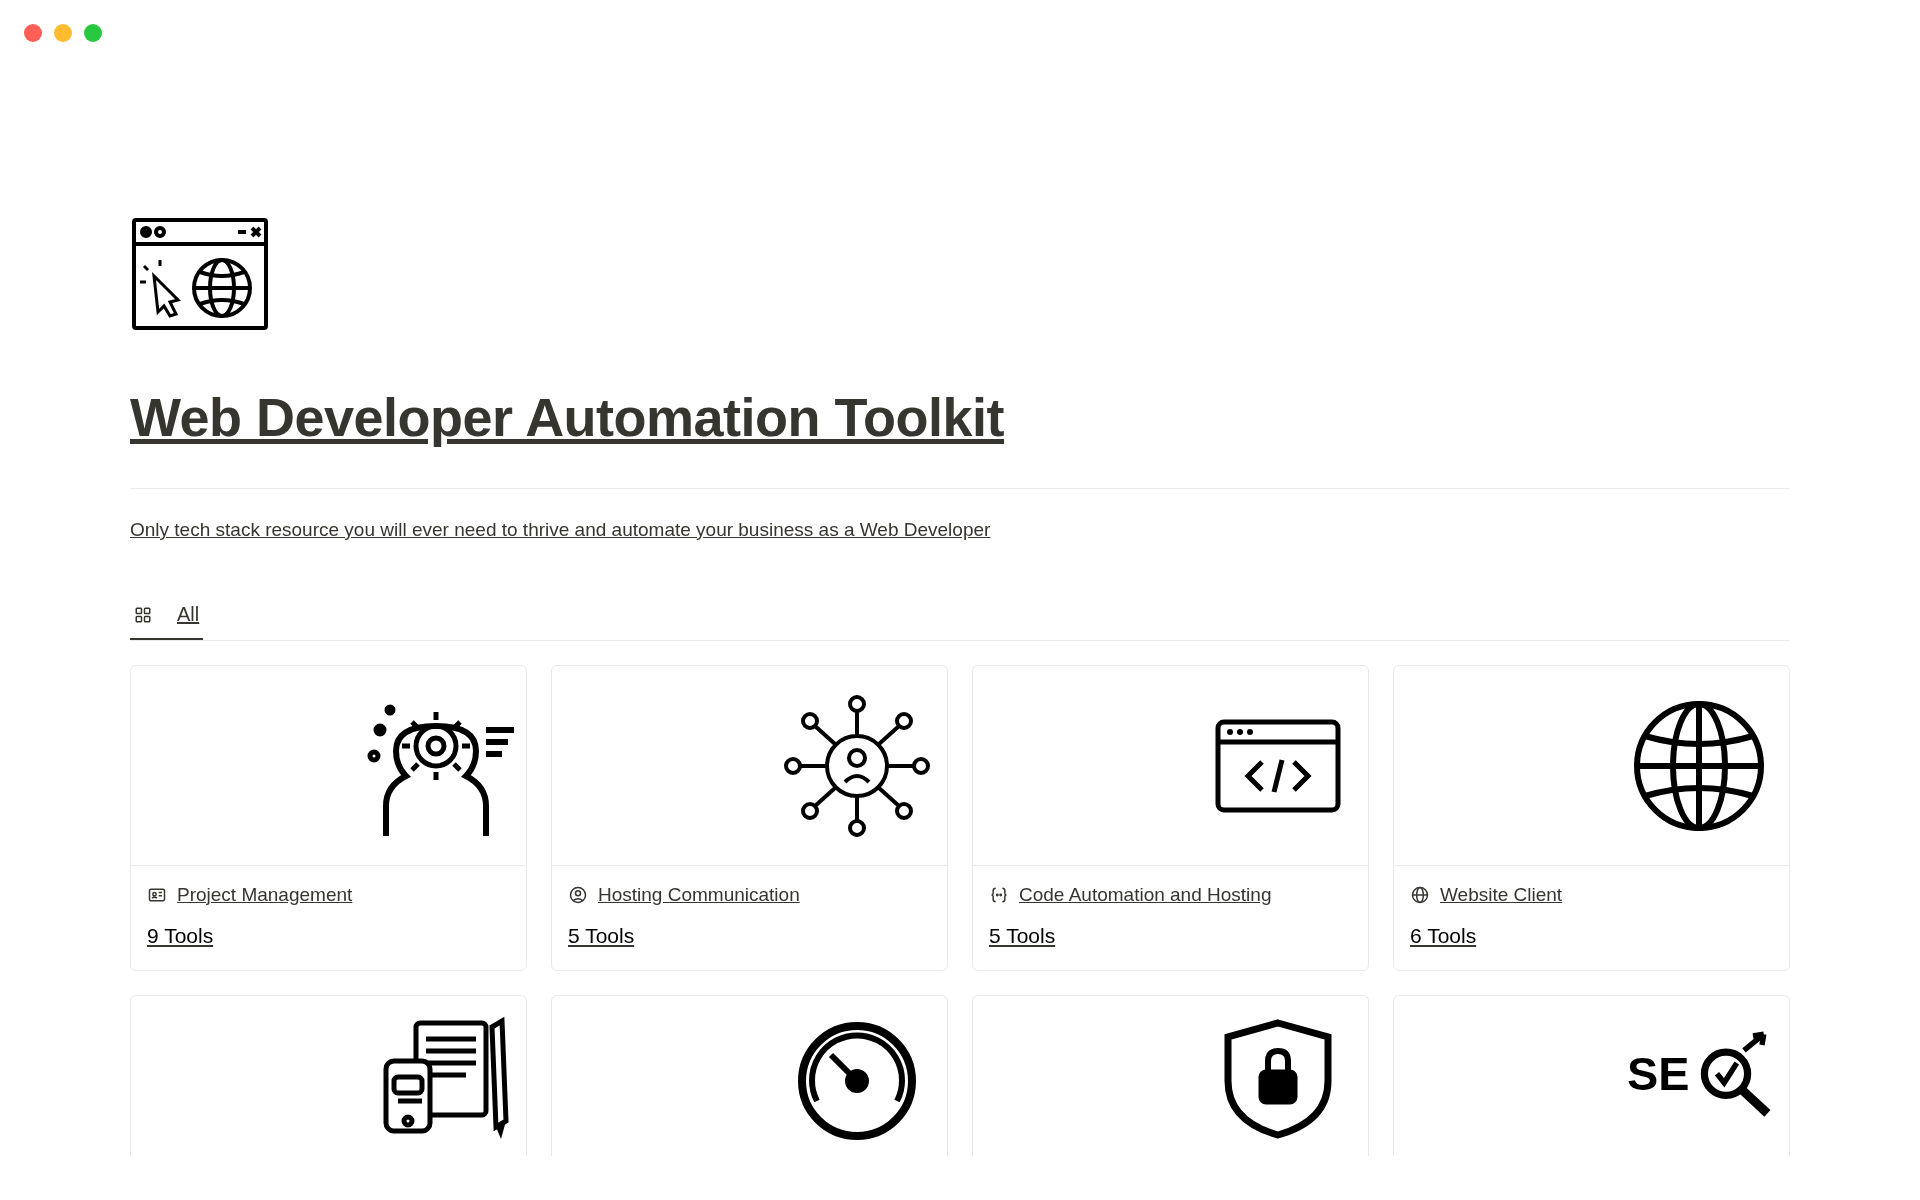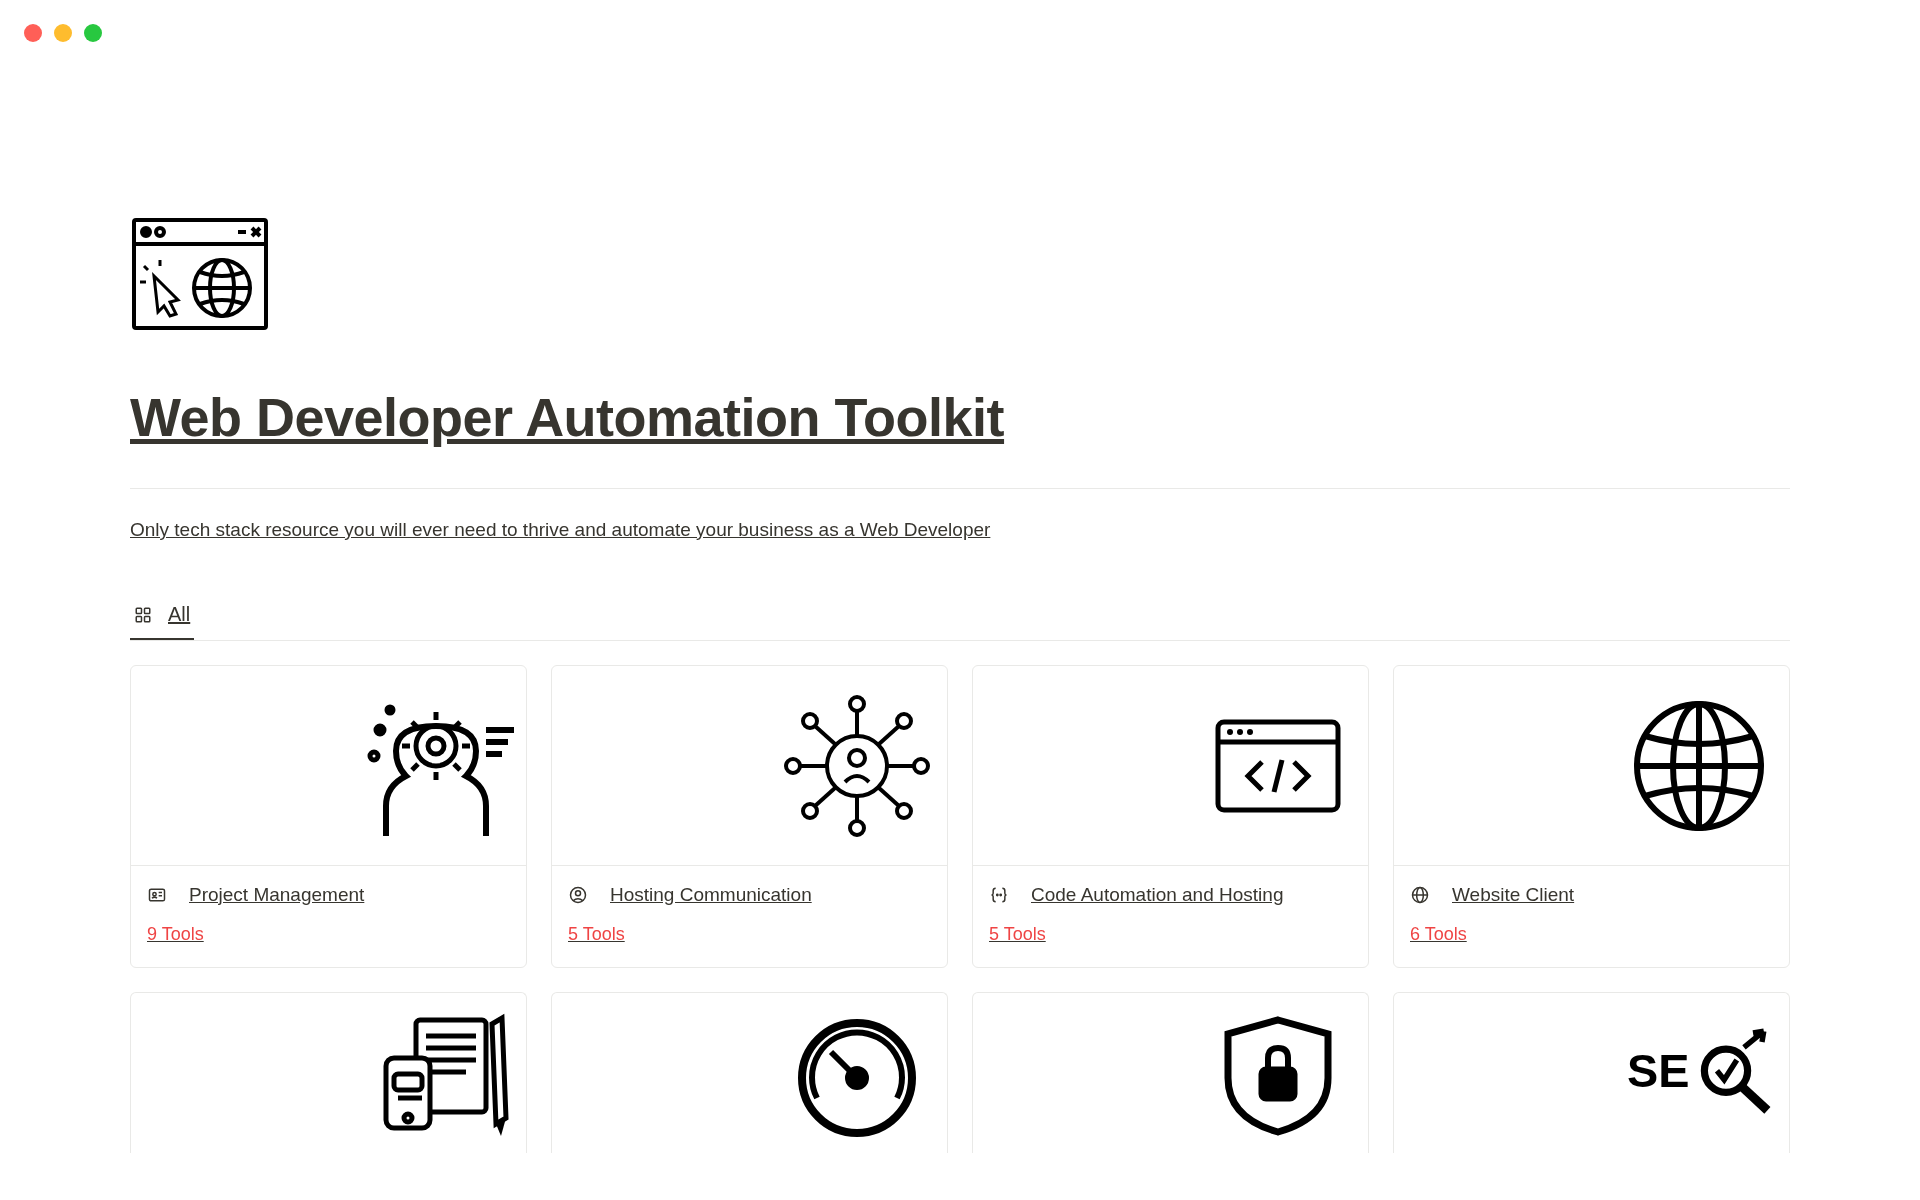--- a/index.html
+++ b/index.html
@@ -16,32 +16,32 @@
     .hero-icon { margin-bottom: 54px; }
     .hero-icon svg { width: 140px; height: 116px; display:block; }
 
     h1.title { font-size: 54px; font-weight: 700; letter-spacing: -0.5px; }
 
     hr.rule { border: none; border-top: 1px solid #e9e9e7; margin: 40px 0 30px 0; }
 
     .subtitle { font-size: 19px; color: #37352f; }
 
     .tabs { margin-top: 62px; border-bottom: 1px solid #e9e9e7; display:flex; }
-    .tab  { display:flex; align-items:center; gap:16px; font-size: 20px; padding: 0 4px 12px 4px; border-bottom: 2px solid #37352f; }
+    .tab  { display:flex; align-items:center; gap:25px; font-size: 20px; padding: 0 4px 12px 4px; border-bottom: 2px solid #37352f; }
     .tab svg { width:18px; height:18px; }
 
     .grid { display:grid; grid-template-columns: repeat(4, 1fr); gap: 24px; margin-top: 24px; }
 
     .card { border: 1px solid #e9e9e7; border-radius: 6px; background:#fff; overflow:hidden; }
     .card .cover { height: 200px; border-bottom: 1px solid #e9e9e7; display:flex; align-items:center; justify-content:flex-end; }
     .card .cover svg { max-width: 180px; max-height: 160px; }
     .card .meta { padding: 18px 16px 22px 16px; }
-    .card .row1 { display:flex; align-items:center; gap:22px; font-size: 19px; font-weight: 500; }
+    .card .row1 { display:flex; align-items:center; gap:10px; font-size: 19px; font-weight: 500; }
     .card .row1 svg { width:20px; height:20px; flex-shrink:0; }
-    .card .row2 { margin-top: 18px; font-size: 18px; color:#ef4444; }
+    .card .row2 { margin-top: 18px; font-size: 21px; color:#000000; }
 
     
     .grid.partial .card .cover { height: 160px; border-bottom:none; }
     .grid.partial .card { border-bottom:none; border-bottom-left-radius:0; border-bottom-right-radius:0; }
   </style>
 </head>
 <body>
 
 <div class="titlebar">
   <div class="dot red"></div>

